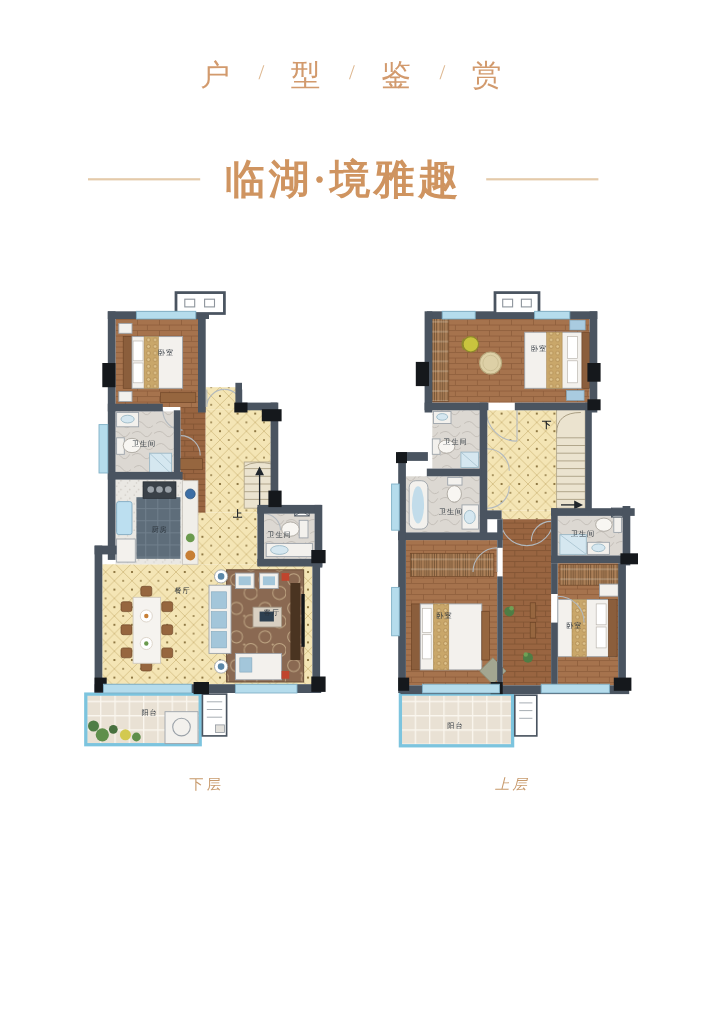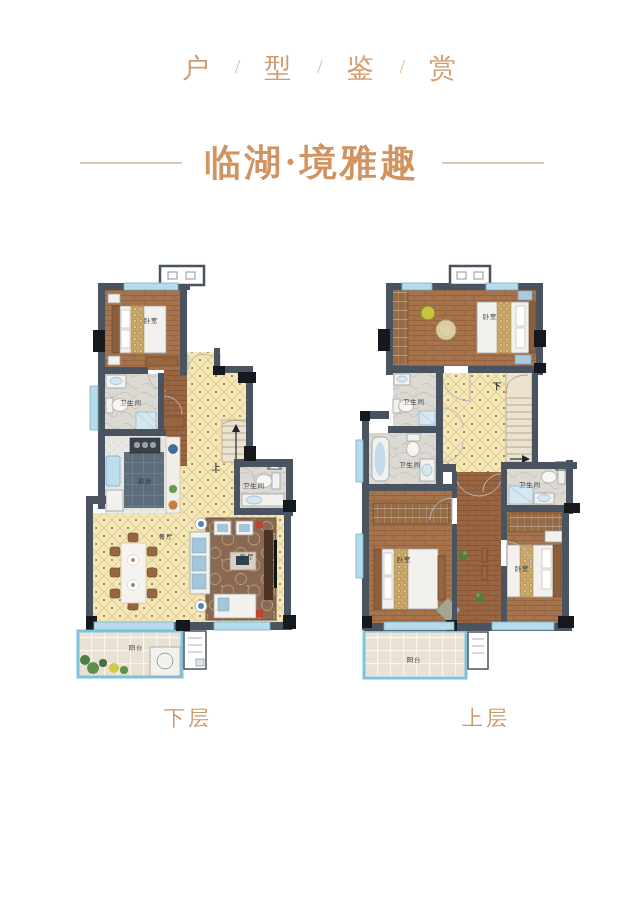--- a/index.html
+++ b/index.html
@@ -9,24 +9,24 @@
   .header{position:absolute;top:50px;left:0;width:640px;display:flex;justify-content:center;
           align-items:center;gap:24px;}
   .header .ch{font-size:27px;color:#d29a6d;letter-spacing:2px;}
   .header .sep{font-size:19px;color:#ddb68e;transform:translateY(-1px);}
   
   .title-row{position:absolute;top:138px;left:0;width:624px;display:flex;justify-content:center;
              align-items:center;gap:22px;}
   .title-row .line{width:102px;height:2px;background:#e4caaa;}
   .title-row .title{font-size:37px;font-weight:bold;color:#cf9460;letter-spacing:3px;}
   
-  .floor-label{position:absolute;top:704px;width:60px;text-align:center;font-size:21px;
+  .floor-label{position:absolute;top:704px;width:60px;text-align:center;font-size:13px;
                color:#c89a6c;letter-spacing:3px;}
   .floor-label.lower{left:158px;}
-  .floor-label.upper{left:456px;}
+  .floor-label.upper{left:436px;font-style:italic;}
   
   .area-line{position:absolute;top:760px;left:0;width:640px;text-align:center;
              font-size:39px;font-weight:bold;color:#cd8c55;letter-spacing:2px;}
   .area-line sup{font-size:18px;vertical-align:14px;}
   
   .plan-svg{position:absolute;left:0;top:0;}
   .plan-svg .wall{fill:#4a5460;}
   .plan-svg .pillar{fill:#15181c;}
   .plan-svg .window{fill:#b5dcec;stroke:#7fb0c6;stroke-width:0.8;}
   .plan-svg .furn{fill:#f3f1ed;stroke:#9ba2a9;stroke-width:0.8;}

